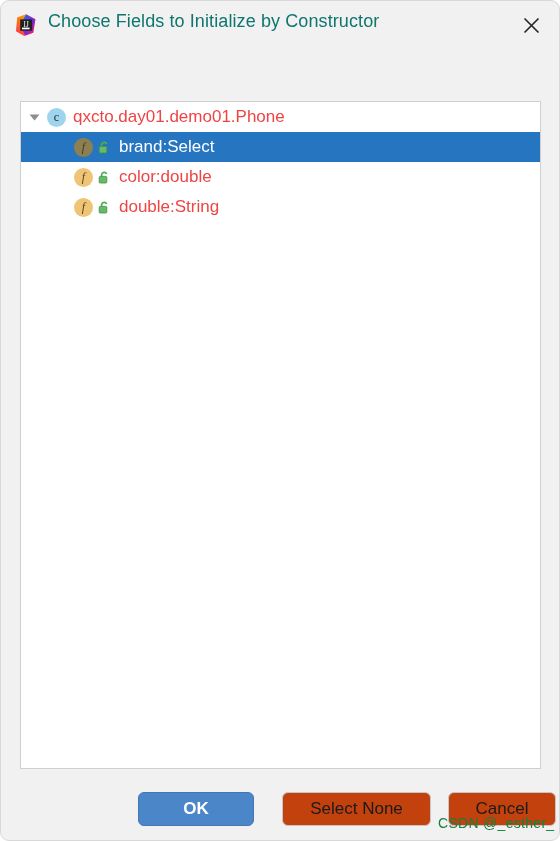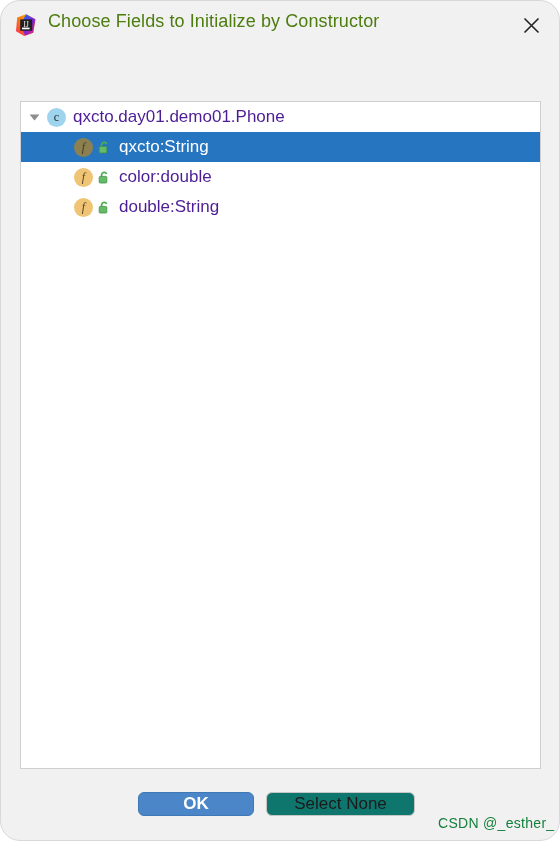--- a/index.html
+++ b/index.html
@@ -14,21 +14,21 @@
     font-family: "Liberation Sans", sans-serif;
     -webkit-font-smoothing: antialiased;
   }
 
   .dialog {
     position: absolute;
     left: 0; top: 0;
     width: 560px;
     height: 841px;
     background: #f1f1f1;
-    border-radius: 20px;
+    border-radius: 9px;
     border: 1px solid #d8d8d8;
     box-sizing: border-box;
     overflow: hidden;
   }
 
   
   .titlebar {
     position: absolute;
     left: 0; top: 0;
     width: 100%;
@@ -41,21 +41,21 @@
     left: 13px;
     top: 12px;
     width: 24px;
     height: 24px;
   }
   .title-text {
     position: absolute;
     left: 47px;
     top: 10px;
     font-size: 18px;
-    color: #4d7c0f;
+    color: #0f766e;
     letter-spacing: 0.1px;
     white-space: nowrap;
   }
   .close-btn {
     position: absolute;
     right: 8px;
     top: 6px;
     width: 40px;
     height: 36px;
     display: flex;
@@ -166,46 +166,47 @@
   .lock-icon {
     width: 14px; height: 16px;
     flex: none;
     margin-right: 8px;
     display: flex;
     align-items: center;
     justify-content: center;
   }
   .row-label {
     font-size: 17px;
-    color: #4c1d95;
+    color: #ef4444;
   }
 
   
   .btn {
     position: absolute;
-    height: 24px;
+    height: 34px;
     border-radius: 6px;
     box-sizing: border-box;
     display: flex;
     align-items: center;
     justify-content: center;
     font-size: 17px;
     cursor: pointer;
     user-select: none;
   }
   .btn.primary {
     background: #4a86c8;
     border: 1px solid #3f78b5;
     color: #ffffff;
     font-weight: bold;
   }
   .btn.normal {
-    background: #0f766e;
+    background: #c2410c;
     border: 1px solid #c6c6c6;
     color: #1b1b1b;
+    margin-left: 16px;
   }
 
   
   .watermark {
     position: absolute;
     left: 437px;
     top: 814px;
     font-size: 14px;
     color: #15803d;
     letter-spacing: 0.3px;
@@ -312,21 +313,21 @@
 
     <div class="tree-row selected">
       <span class="row-indent"></span>
       <span class="field-icon">f</span>
       <span class="lock-icon">
         <svg width="14" height="15" viewBox="0 0 14 15">
           <path d="M4.6 6.6 L4.6 4.6 A2.6 2.6 0 0 1 9.6 4.0" fill="none" stroke="#4caf50" stroke-width="1.7"></path>
           <rect x="2.2" y="6.4" width="7.6" height="6.6" rx="1" fill="#66bb6a" stroke="#3d8f41" stroke-width="0.8"></rect>
         </svg>
       </span>
-      <span class="row-label">qxcto:String</span>
+      <span class="row-label">brand:Select</span>
     </div>
 
     <div class="tree-row">
       <span class="row-indent"></span>
       <span class="field-icon">f</span>
       <span class="lock-icon">
         <svg width="14" height="15" viewBox="0 0 14 15">
           <path d="M4.6 6.6 L4.6 4.6 A2.6 2.6 0 0 1 9.6 4.0" fill="none" stroke="#4caf50" stroke-width="1.7"></path>
           <rect x="2.2" y="6.4" width="7.6" height="6.6" rx="1" fill="#66bb6a" stroke="#3d8f41" stroke-width="0.8"></rect>
         </svg>
@@ -345,16 +346,17 @@
       </span>
       <span class="row-label">double:String</span>
     </div>
 
   </div>
 
   <div class="btn primary" style="left:137px; top:791px; width:116px;">OK</div>
 
   <div class="btn normal" style="left:265px; top:791px; width:149px;">Select None</div>
 
+  <div class="btn normal" style="left:431px; top:791px; width:108px;">Cancel</div>
 
   <div class="watermark">CSDN @_esther_</div>
 
 </div>
 
 </body></html>

